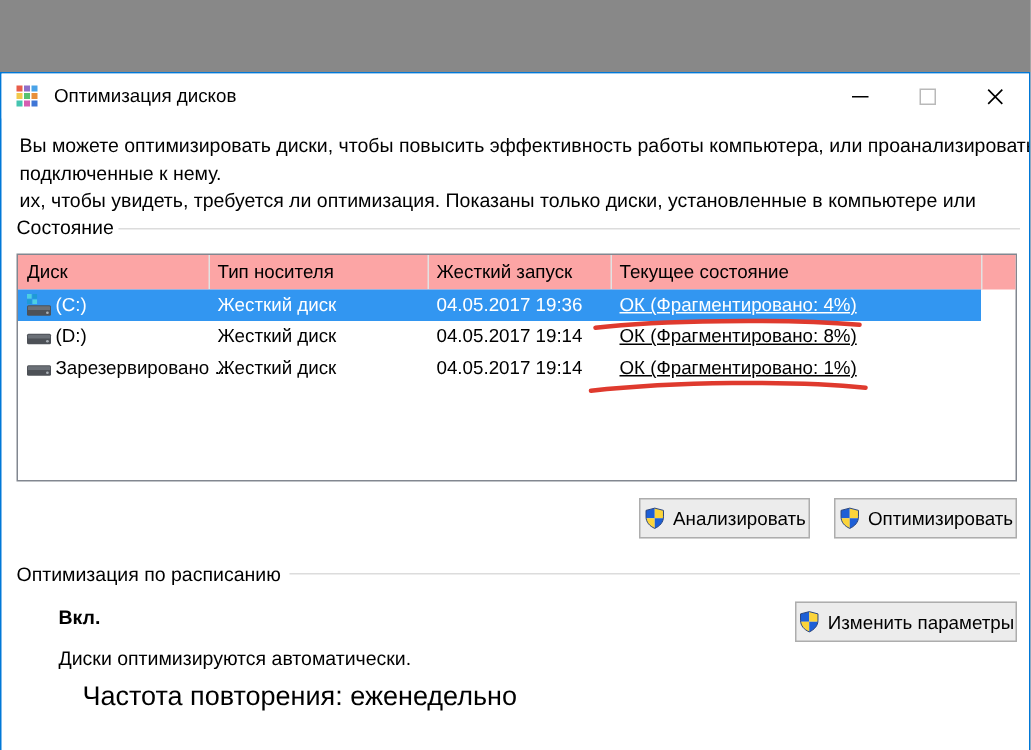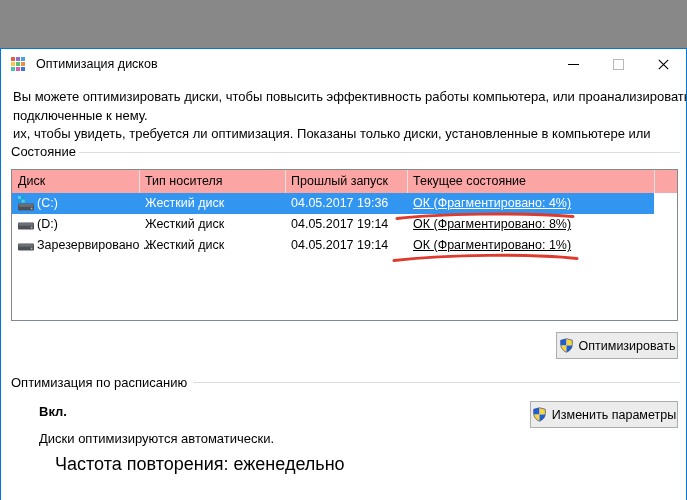--- a/index.html
+++ b/index.html
@@ -137,21 +137,21 @@
     <div>их, чтобы увидеть, требуется ли оптимизация. Показаны только диски, установленные в компьютере или</div>
   </div>
 
   <span class="group-label" style="left:10px;top:95px;">Состояние</span>
   <div class="group-line" style="left:78px;right:6px;top:103px;"></div>
 
   <div class="listview">
     <div class="lv-header">
       <span class="hcell" style="left:6px;">Диск</span>
       <span class="hcell" style="left:133px;">Тип носителя</span>
-      <span class="hcell" style="left:279px;">Прошлый запуск</span>
+      <span class="hcell" style="left:279px;">Жесткий запуск</span>
       <span class="hcell" style="left:401px;">Текущее состояние</span>
       <span class="hdiv" style="left:127px;"></span>
       <span class="hdiv" style="left:273px;"></span>
       <span class="hdiv" style="left:395px;"></span>
       <span class="hdiv" style="left:642px;"></span>
     </div>
     <div class="lv-rows">
 
       <div class="row selected" style="top:0;">
         <span class="row-hl"></span>
@@ -180,20 +180,26 @@
           </svg>
         <span class="cell c-name">Зарезервировано ...</span>
         <span class="cell c-type">Жесткий диск</span>
         <span class="cell c-date">04.05.2017 19:14</span>
         <span class="cell c-status">ОК (Фрагментировано: 1%)</span>
       </div>
 
     </div>
   </div>
 
+  <button class="btn btn-analyze">
+    <svg class="shield">
+        <use href="#uac-shield"></use>
+      </svg>
+    <span>Анализировать</span>
+  </button>
   <button class="btn btn-optimize">
     <svg class="shield">
         <use href="#uac-shield"></use>
       </svg>
     <span>Оптимизировать</span>
   </button>
 
   <span class="group-label" style="left:10px;top:326px;">Оптимизация по расписанию</span>
   <div class="group-line" style="left:192px;right:6px;top:333px;"></div>
 

